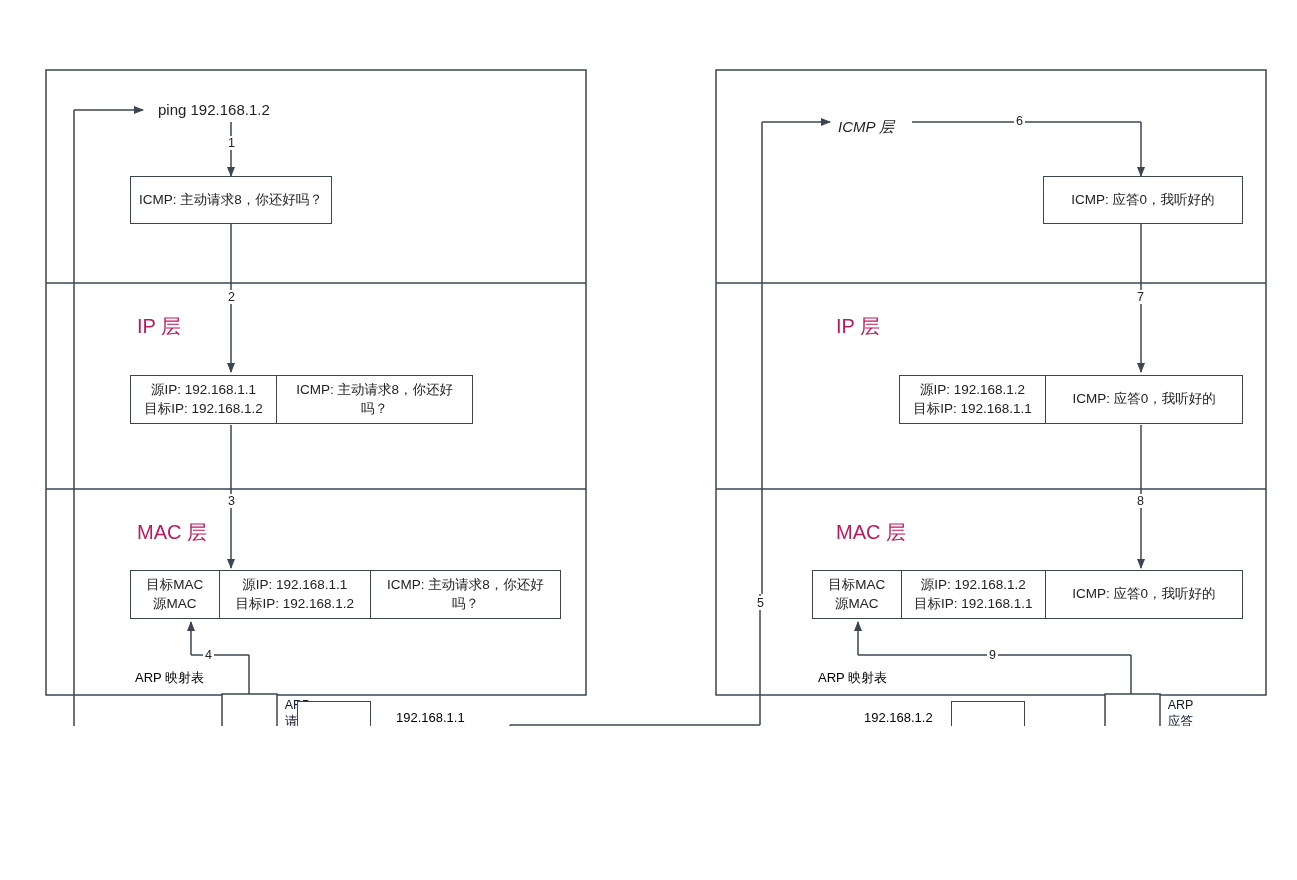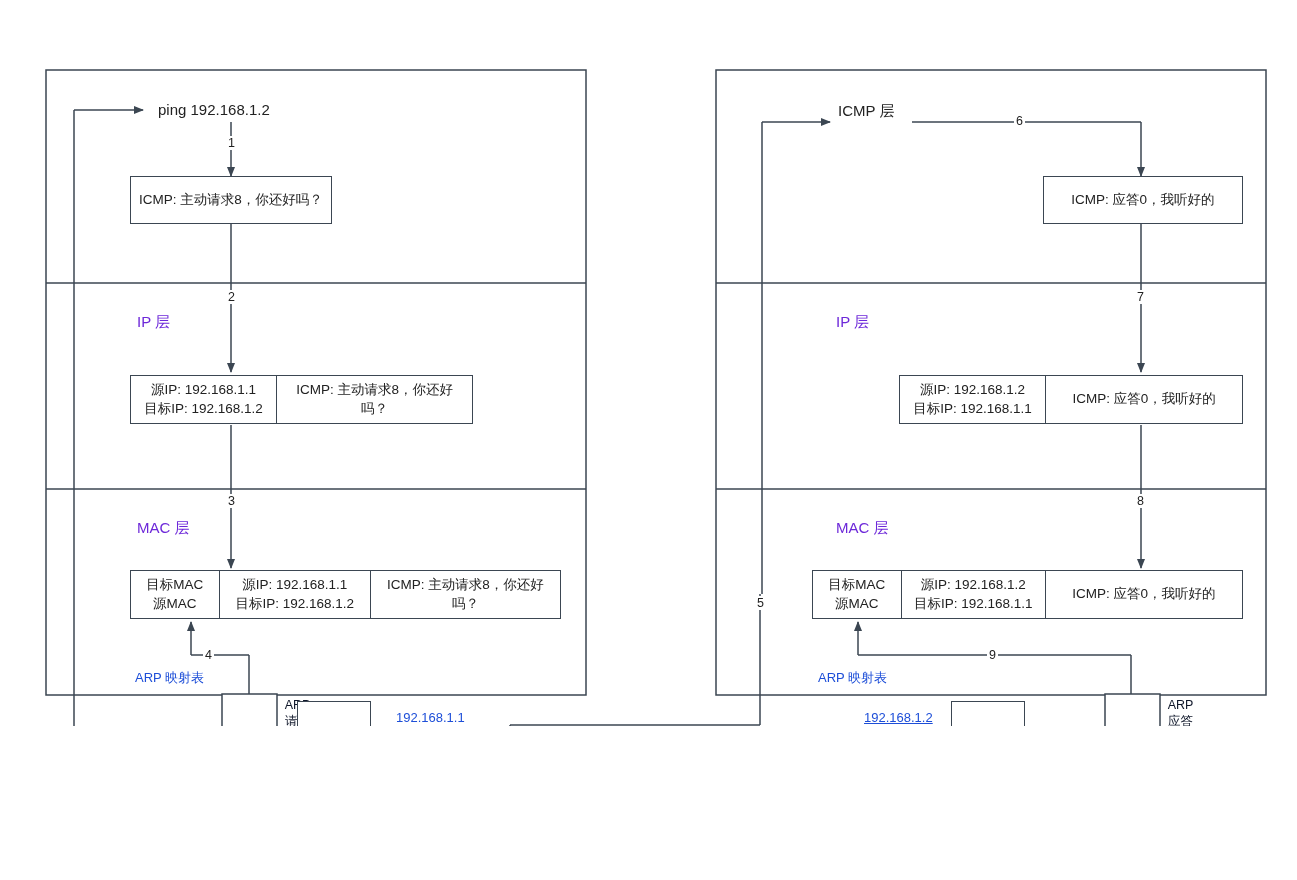--- a/index.html
+++ b/index.html
@@ -63,35 +63,35 @@
   }
   .plain-label {
     position: absolute;
     font-size: 15px;
     color: #222222;
     white-space: nowrap;
   }
   .small-label {
     position: absolute;
     font-size: 13px;
-    color: #1d4ed8;
+    color: #000000;
     white-space: nowrap;
   }
   .num-label {
     position: absolute;
     font-size: 12.5px;
     color: #222222;
     background: #ffffff;
     padding: 0 2px;
     white-space: nowrap;
   }
   .layer-title {
     position: absolute;
-    font-size: 15px;
-    color: #6d28d9;
+    font-size: 20px;
+    color: #be185d;
     white-space: nowrap;
   }
   .ip-tag {
     position: absolute;
     box-sizing: border-box;
     border: 1.5px solid #3b4652;
     background: #ffffff;
   }
   .arp-text {
     position: absolute;
@@ -247,21 +247,21 @@
     <div class="cell" style="width:191px;">ICMP: 主动请求8，你还好吗？</div>
   </div>
 
   <div class="small-label" style="left:135px; top:669px;">ARP 映射表</div>
   <div class="arp-text" style="left:222px; top:698px; width:55px;">ARP
 请求</div>
 
   <div class="ip-tag" style="left:297px; top:701px; width:74px; height:32px;"></div>
   <div class="small-label" style="left:396px; top:710px;">192.168.1.1</div>
 
-  <div class="plain-label" style="left:838px; top:102px;">ICMP 层</div>
+  <div class="plain-label" style="left:838px; top:118px;font-style:italic;">ICMP 层</div>
 
   <div class="box" style="left:1043px; top:176px; width:200px; height:48px;">ICMP: 应答0，我听好的</div>
 
   <div class="layer-title" style="left:836px; top:313px;">IP 层</div>
   <div class="layer-title" style="left:836px; top:519px;">MAC 层</div>
 
   <div class="cellrow" style="left:899px; top:375px; width:344px; height:49px;">
     <div class="cell" style="width:146px;">源IP: 192.168.1.2
 目标IP: 192.168.1.1</div>
     <div class="cell" style="width:198px;">ICMP: 应答0，我听好的</div>
@@ -273,21 +273,21 @@
     <div class="cell" style="width:145px;">源IP: 192.168.1.2
 目标IP: 192.168.1.1</div>
     <div class="cell" style="width:198px;">ICMP: 应答0，我听好的</div>
   </div>
 
   <div class="small-label" style="left:818px; top:669px;">ARP 映射表</div>
   <div class="arp-text" style="left:1105px; top:698px; width:55px;">ARP
 应答</div>
 
   <div class="ip-tag" style="left:951px; top:701px; width:74px; height:32px;"></div>
-  <div class="small-label" style="left:864px; top:710px;text-decoration:underline;">192.168.1.2</div>
+  <div class="small-label" style="left:864px; top:710px;">192.168.1.2</div>
 
   <div class="switch" style="left:573px; top:748px; width:152px; height:38px;">
     <div class="leds">
       <div class="led"></div>
       <div class="led"></div>
     </div>
     <div class="ports">
       <div class="port"></div>
       <div class="port"></div>
       <div class="port"></div>

